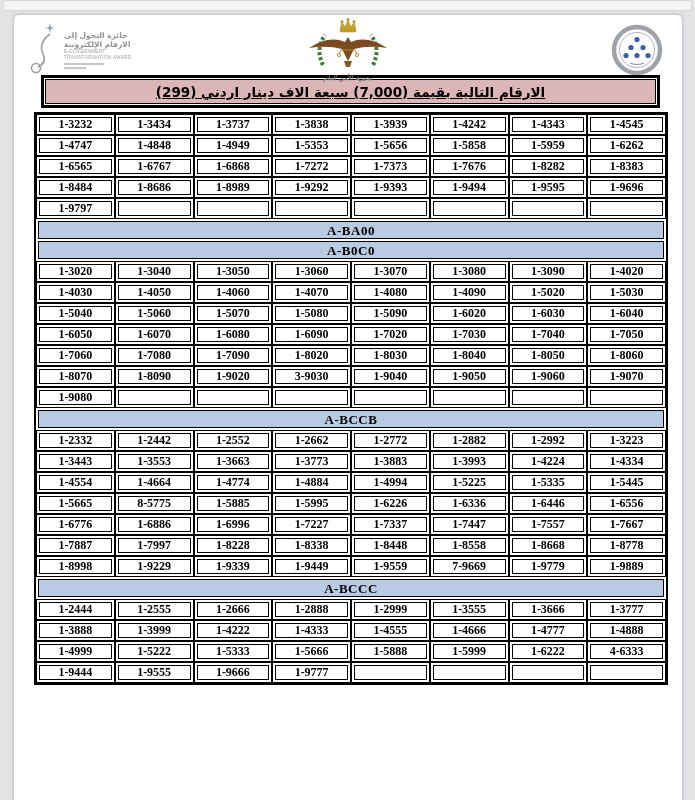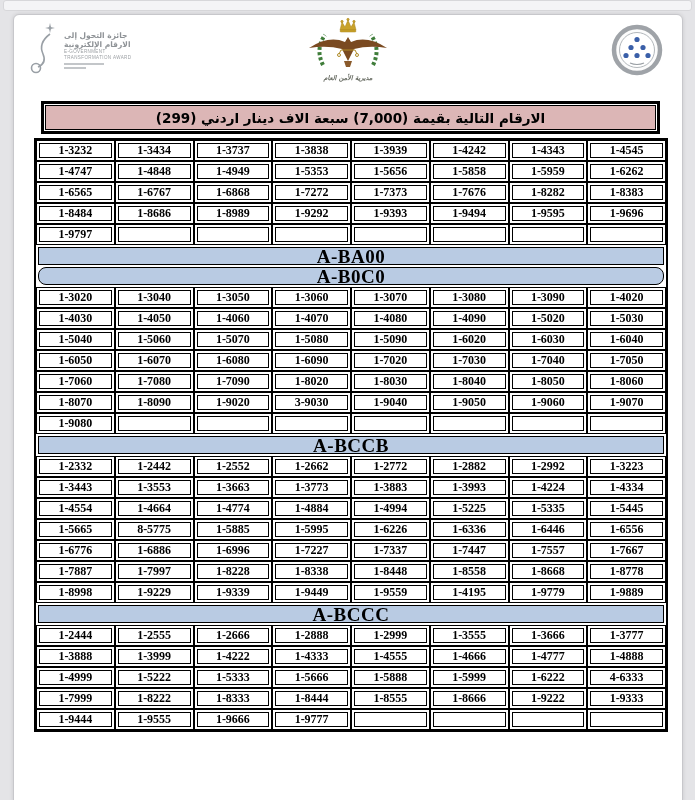--- a/index.html
+++ b/index.html
@@ -12,33 +12,33 @@
     position:absolute;top:0;left:3px;right:3px;height:9px;
     background:#f4f4f6;border:1px solid #d7d7da;border-radius:3px;
   }
   .page{
     position:absolute;top:14px;left:13px;width:668px;height:786px;
     background:#ffffff;border:1px solid #c7c7cb;border-radius:6px 6px 0 0;
     box-shadow:0 0 4px rgba(0,0,0,.12);
     overflow:hidden;
   }
   
-  .logo-band{position:relative;height:86px;}
+  .logo-band{position:relative;height:60px;}
   .award-logo{position:absolute;left:12px;top:6px;display:flex;gap:4px;align-items:flex-start;}
   .award-text{display:flex;flex-direction:column;align-items:flex-start;margin-top:10px;}
   .award-text .ar{font-family:"DejaVu Sans",sans-serif;font-size:7.5px;font-weight:bold;color:#8e9296;line-height:9px;direction:rtl;}
   .award-text .en{font-family:"Liberation Sans",sans-serif;font-size:4.5px;letter-spacing:.4px;color:#9a9ea2;line-height:6px;}
   .award-sub{width:40px;height:2px;background:#c3c6c9;margin-top:2px;}
   .award-sub2{width:22px;height:2px;background:#c3c6c9;margin-top:2px;}
   .psd-logo{position:absolute;left:50%;transform:translateX(-50%);top:2px;text-align:center;}
   .psd-caption{font-family:"DejaVu Sans",sans-serif;font-size:6.5px;font-weight:bold;color:#6b6f66;direction:rtl;margin-top:-3px;font-style:italic;}
   .seal-logo{position:absolute;right:14px;top:8px;}
   
   .titlebar{
-    margin:0 22px 0 27px;border:3px solid #000;background:#fff;padding:1px;
+    margin:0 22px 0 27px;border:3px solid #000;background:#fff;padding:1px;text-decoration:underline;
   }
   .titlebar-inner{
     border:1px solid #000;background:#dcb6b6;
     direction:rtl;text-align:center;
     font-family:"DejaVu Sans",sans-serif;font-weight:bold;font-size:13.5px;color:#000;
     padding:4px 0 3px 0;
   }
   
   .table-wrap{
     margin:4px 14px 0 20px;border:2.5px solid #000;background:#fff;
@@ -48,21 +48,21 @@
     flex:1;border:1.5px solid #000;padding:2px;background:#fff;min-width:0;
   }
   .cell-inner{
     border:1.5px solid #000;height:13px;line-height:13px;
     text-align:center;font-weight:bold;font-size:12px;
     font-family:"Liberation Serif",serif;color:#000;
     overflow:hidden;white-space:nowrap;
   }
   .section-header{
     margin:2px;border:1.5px solid #000;background:#b9cbe3;
-    text-align:center;font-weight:bold;font-size:19px;line-height:13px;
+    text-align:center;font-weight:bold;font-size:13px;line-height:13px;
     font-family:"Liberation Serif",serif;color:#000;padding:2px 0 1px 0;
     letter-spacing:.5px;
   }
 </style>
 </head>
 <body>
 
 <div class="top-strip"></div>
 
 <div class="page">
@@ -271,21 +271,21 @@
           <div class="cell-inner"></div>
         </div>
         <div class="cell">
           <div class="cell-inner"></div>
         </div>
         <div class="cell">
           <div class="cell-inner"></div>
         </div>
       </div>
       <div class="section-header" style="background: rgb(185, 203, 227);">A-BA00</div>
-      <div class="section-header" style="background: rgb(185, 203, 227); border-radius: 8px;">A-B0C0</div>
+      <div class="section-header" style="background: rgb(185, 203, 227);">A-B0C0</div>
       <div class="trow">
         <div class="cell">
           <div class="cell-inner">1-3020</div>
         </div>
         <div class="cell">
           <div class="cell-inner">1-3040</div>
         </div>
         <div class="cell">
           <div class="cell-inner">1-3050</div>
         </div>
@@ -628,21 +628,21 @@
         <div class="cell">
           <div class="cell-inner">1-9339</div>
         </div>
         <div class="cell">
           <div class="cell-inner">1-9449</div>
         </div>
         <div class="cell">
           <div class="cell-inner">1-9559</div>
         </div>
         <div class="cell">
-          <div class="cell-inner">1-4195</div>
+          <div class="cell-inner">7-9669</div>
         </div>
         <div class="cell">
           <div class="cell-inner">1-9779</div>
         </div>
         <div class="cell">
           <div class="cell-inner">1-9889</div>
         </div>
       </div>
       <div class="section-header" style="background: rgb(185, 203, 227);">A-BCCC</div>
       <div class="trow">
@@ -718,46 +718,20 @@
         </div>
         <div class="cell">
           <div class="cell-inner">1-6222</div>
         </div>
         <div class="cell">
           <div class="cell-inner">4-6333</div>
         </div>
       </div>
       <div class="trow">
         <div class="cell">
-          <div class="cell-inner">1-7999</div>
-        </div>
-        <div class="cell">
-          <div class="cell-inner">1-8222</div>
-        </div>
-        <div class="cell">
-          <div class="cell-inner">1-8333</div>
-        </div>
-        <div class="cell">
-          <div class="cell-inner">1-8444</div>
-        </div>
-        <div class="cell">
-          <div class="cell-inner">1-8555</div>
-        </div>
-        <div class="cell">
-          <div class="cell-inner">1-8666</div>
-        </div>
-        <div class="cell">
-          <div class="cell-inner">1-9222</div>
-        </div>
-        <div class="cell">
-          <div class="cell-inner">1-9333</div>
-        </div>
-      </div>
-      <div class="trow">
-        <div class="cell">
           <div class="cell-inner">1-9444</div>
         </div>
         <div class="cell">
           <div class="cell-inner">1-9555</div>
         </div>
         <div class="cell">
           <div class="cell-inner">1-9666</div>
         </div>
         <div class="cell">
           <div class="cell-inner">1-9777</div>

